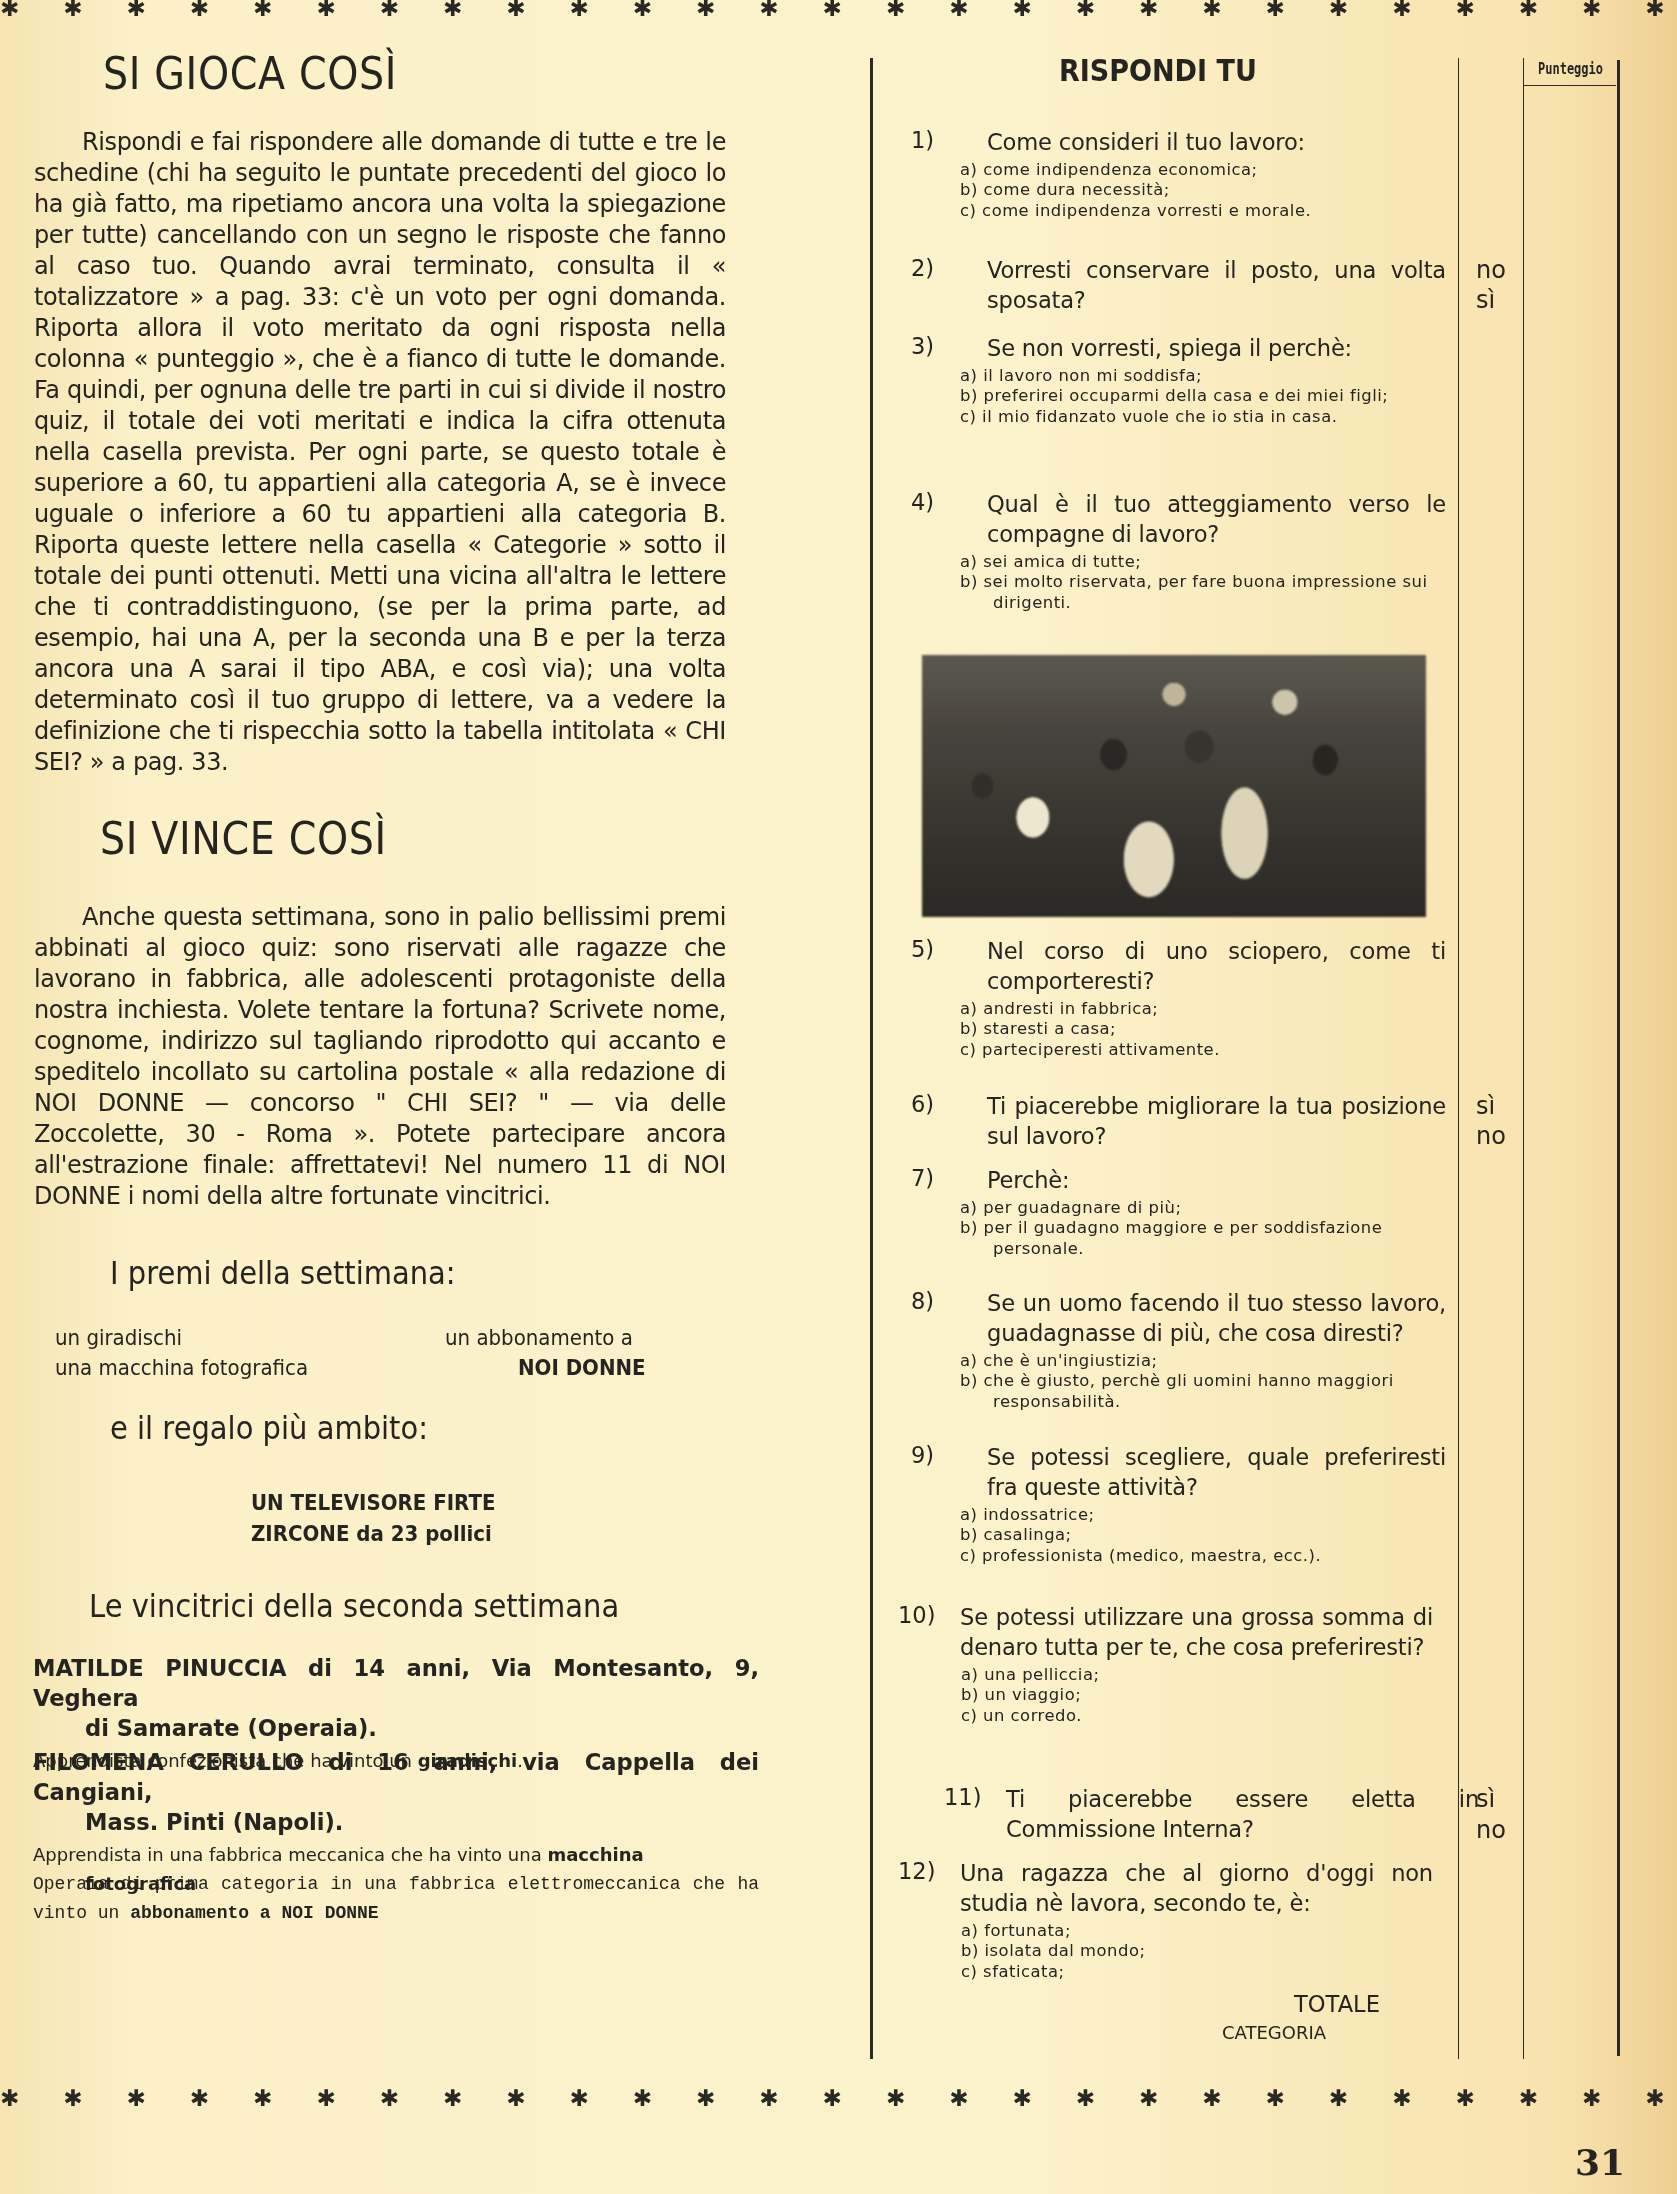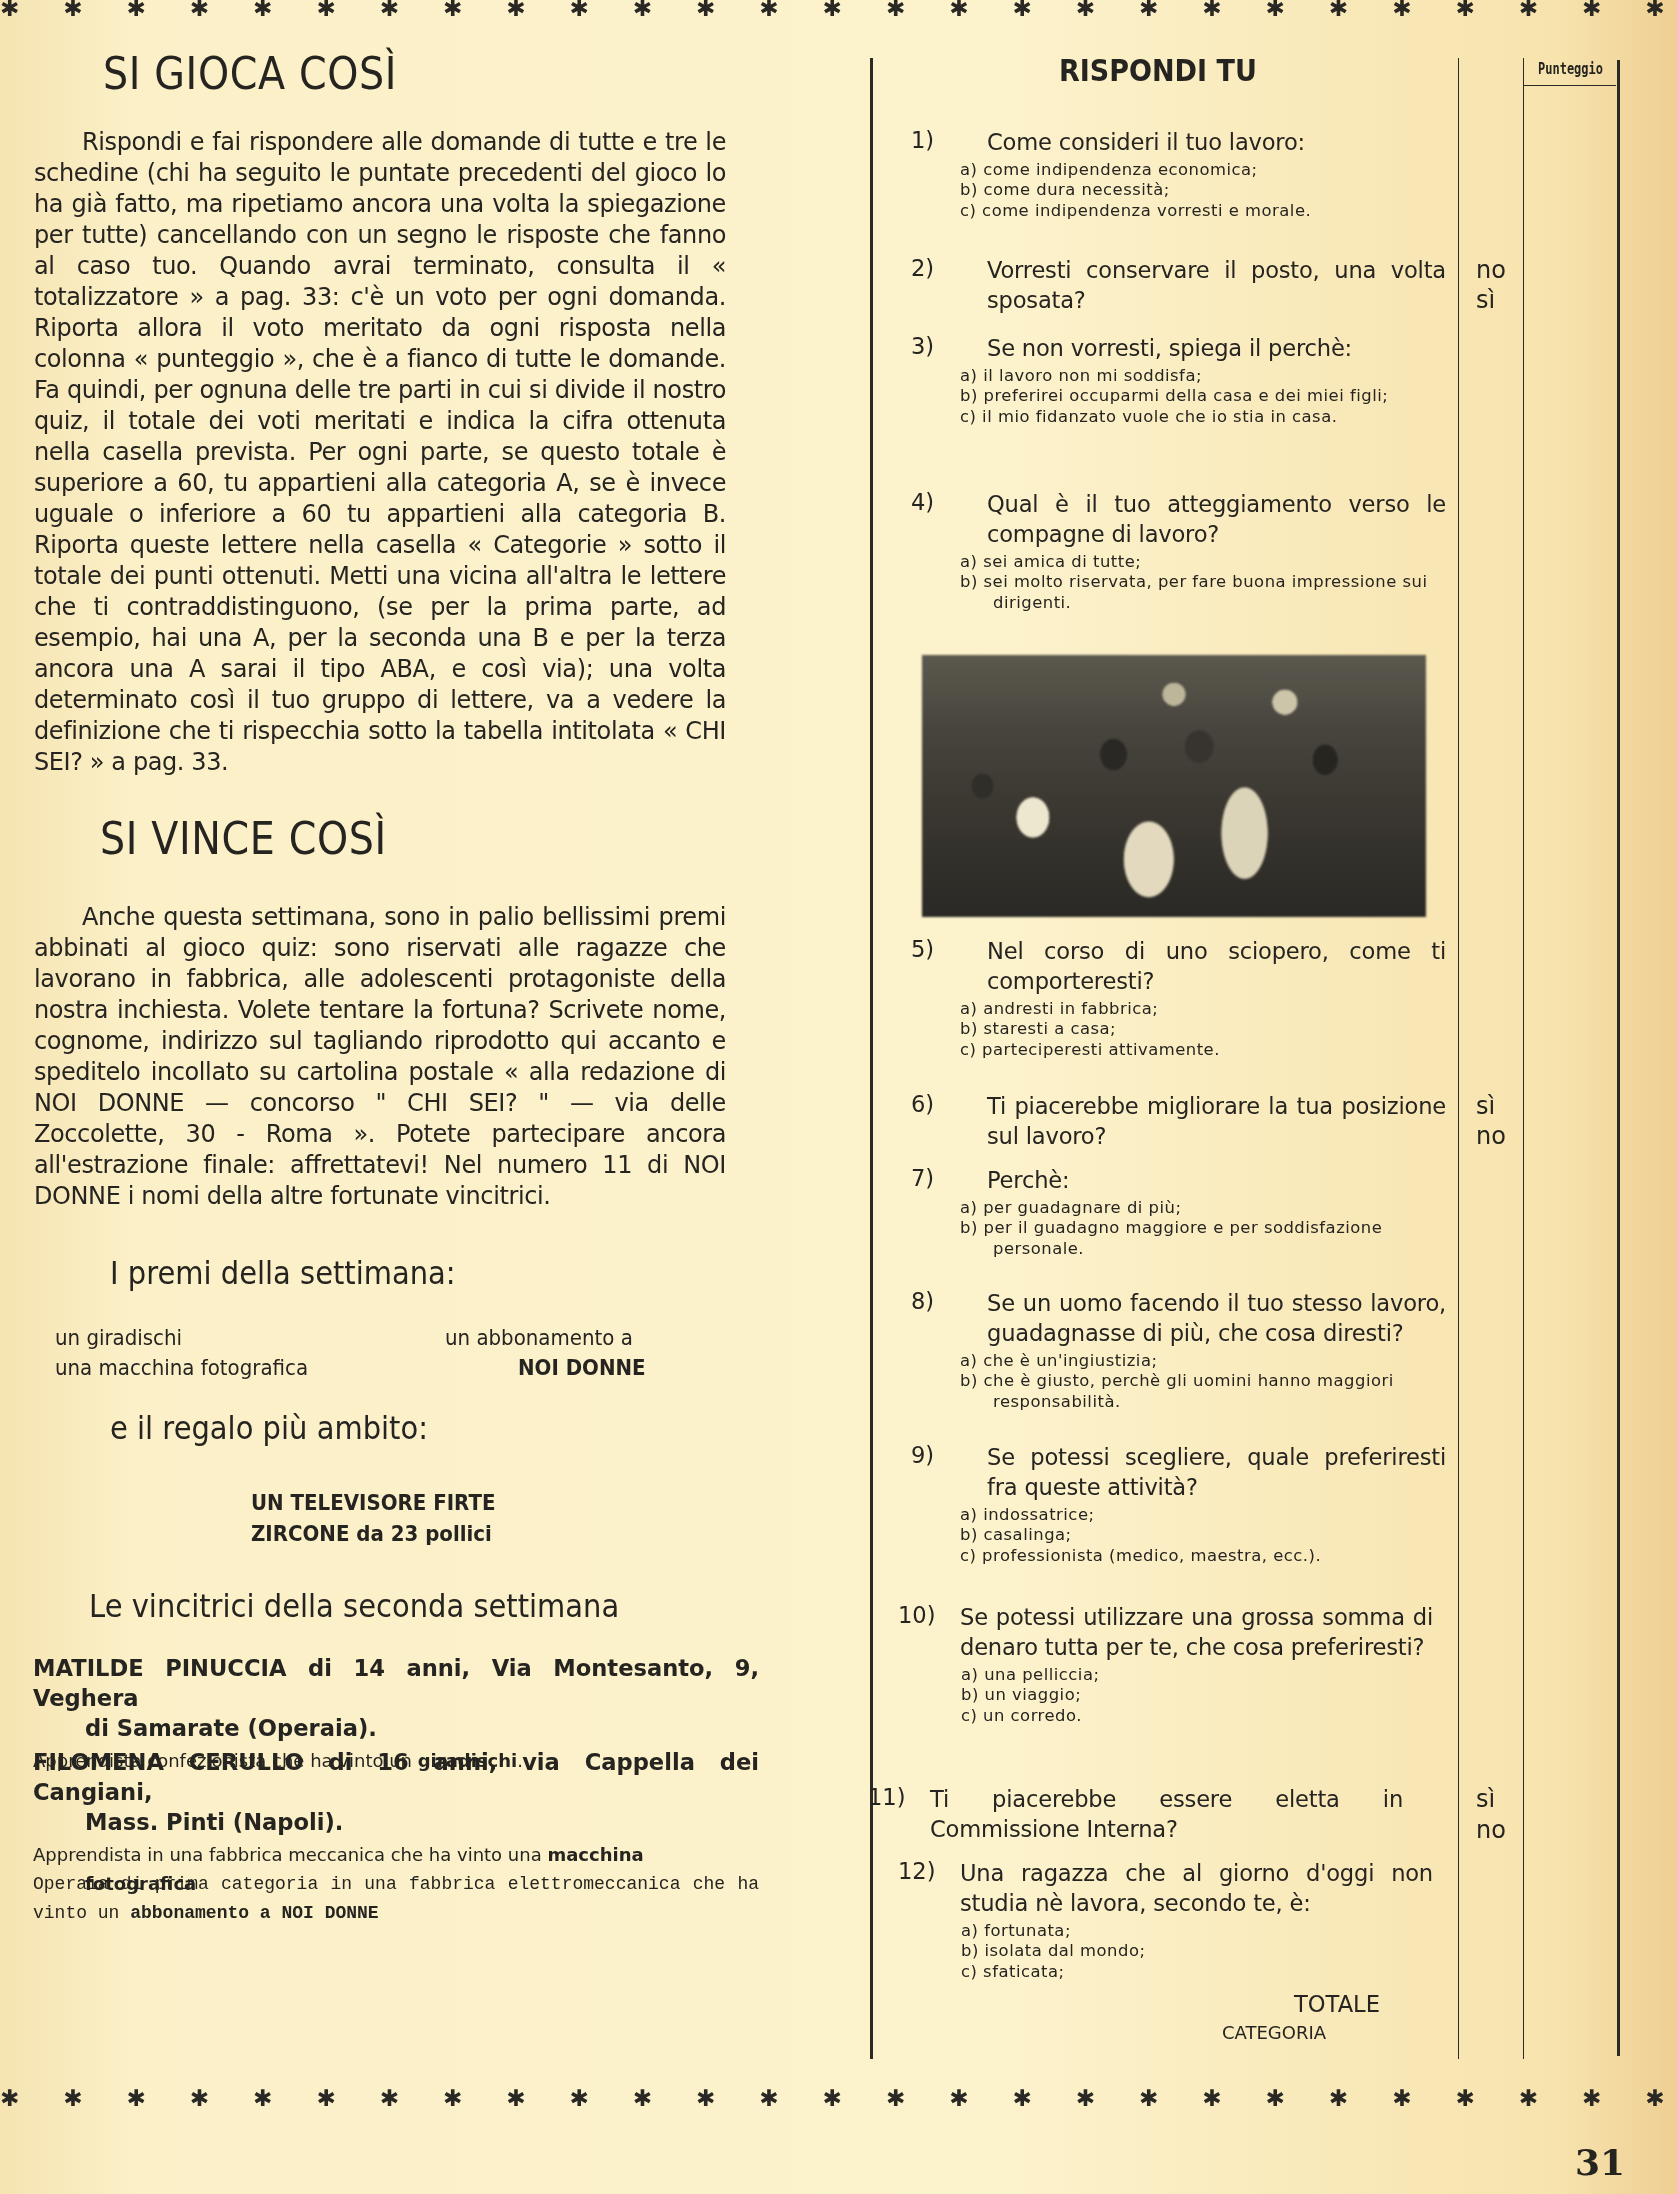--- a/index.html
+++ b/index.html
@@ -186,21 +186,21 @@
     <div class="question" style="top: 1602px; left: 898px;">
       <div class="q-num">10)</div>
       <div class="q-text" style="margin-left: 62px;">Se potessi utilizzare una grossa somma di denaro tutta per te, che cosa preferiresti?</div>
       <div class="opts" style="margin-left: 63px;">
         <div class="opt">a) una pelliccia;</div>
         <div class="opt">b) un viaggio;</div>
         <div class="opt">c) un corredo.</div>
       </div>
     </div>
     <div class="abs" style="left: 1525px; top: 1602px; width: 90px; height: 30px;"></div>
-    <div class="question" style="top: 1784px; left: 868px;">
+    <div class="question" style="top: 1784px; left: 944px;">
       <div class="q-num">11)</div>
       <div class="q-text" style="margin-left: 62px;">Ti piacerebbe essere eletta in Commissione Interna?</div>
     </div>
     <div class="yn" style="left: 1476px; top: 1784px;">sì</div>
     <div class="yn" style="left: 1476px; top: 1815px;">no</div>
     <div class="abs" style="left: 1525px; top: 1784px; width: 90px; height: 30px;"></div>
     <div class="question" style="top: 1858px; left: 898px;">
       <div class="q-num">12)</div>
       <div class="q-text" style="margin-left: 62px;">Una ragazza che al giorno d'oggi non studia nè lavora, secondo te, è:</div>
       <div class="opts" style="margin-left: 63px;">

